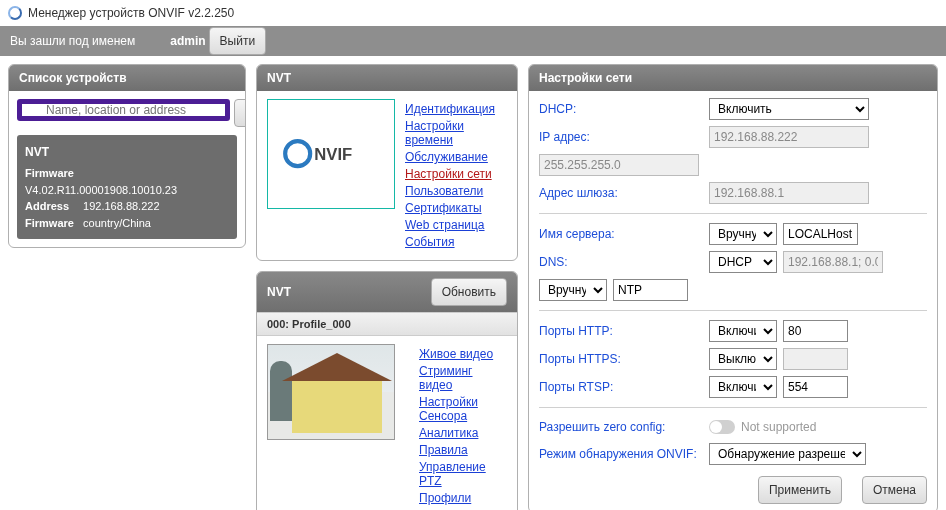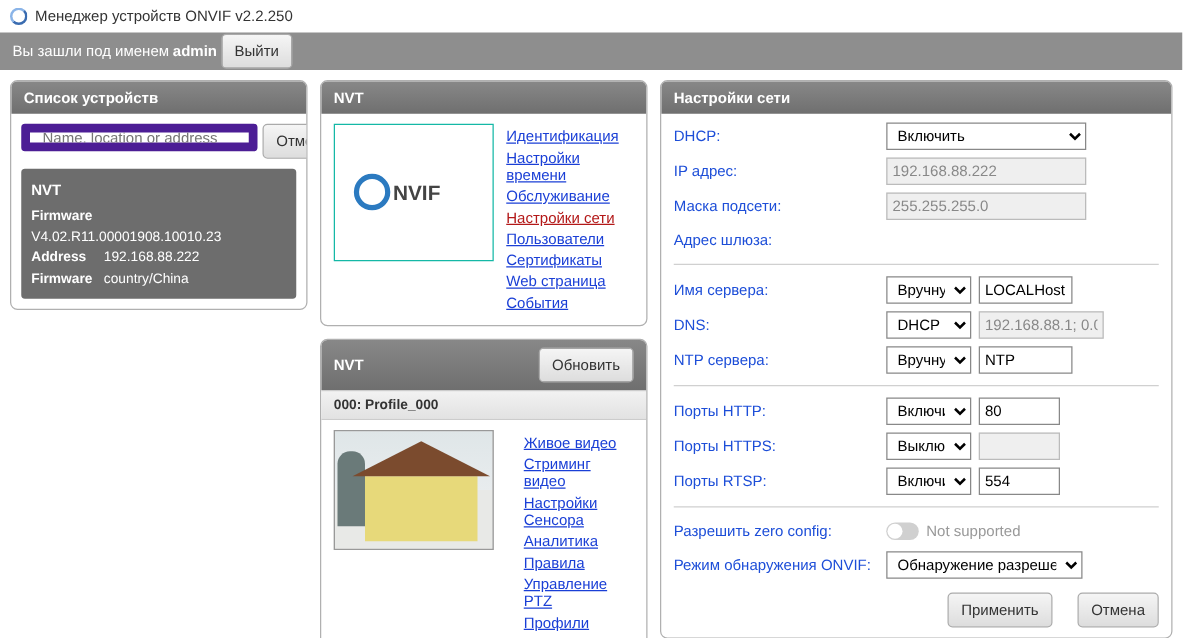--- a/index.html
+++ b/index.html
@@ -23,21 +23,21 @@
     border-left-color: #8ab4e8;
     border-top-color: #8ab4e8;
     margin-right: 6px;
   }
   .titlebar .title { font-size: 12px; }
   .topbar {
     background: #8e8e8e; color: #fff;
     height: 30px; display: flex; align-items: center;
     padding: 0 10px; gap: 3px;
   }
-  .topbar b { color:#fff; }
+  .topbar b { color:#fff;margin-left:32px; }
   .btn {
     background: linear-gradient(#f5f5f5,#ddd);
     border: 1px solid #aaa;
     border-radius: 4px;
     padding: 6px 10px;
     font-size: 12px;
     cursor: pointer;
     color:#333;
   }
   .main { display: flex; gap: 10px; padding: 8px; }
@@ -52,22 +52,22 @@
     color: #fff; font-weight: bold;
     padding: 6px 10px;
     display:flex; align-items:center; justify-content:space-between;
   }
   .panel-body { padding: 8px; }
   .col1 { width: 238px; }
   .col2 { width: 262px; }
   .col3 { flex: 1; }
   .search-row { display:flex; gap:4px; }
   .search-row input {
-    flex:1; height:22px; padding: 2px 10px;
-    border:7px solid #4c1d95; border-radius:3px; font-size:12px;
+    flex:1; height:22px; padding: 2px 24px;
+    border:5px solid #4c1d95; border-radius:3px; font-size:12px;
   }
   .device-card {
     background:#6d6d6d; color:#fff;
     padding:8px; border-radius:3px; margin-top:8px;
     font-size:11px; line-height:1.5;
   }
   .device-card .title-row { font-weight:bold; font-size:12px; margin-bottom:4px; }
   .device-card .k { color:#fff; font-weight:bold; display:inline-block; min-width:55px; }
   .col2 .panel { margin-bottom:10px; }
   .nvt-top-body { display:flex; padding:8px 10px; gap:10px; }
@@ -233,47 +233,48 @@
               <select class="wide"><option>Включить</option></select>
             </div>
         </div>
         <div class="form-row">
           <div class="label">IP адрес:</div>
           <div class="field">
               <input class="val wide disabled" disabled="" value="192.168.88.222" style="">
             </div>
         </div>
         <div class="form-row">
-          <div class="label">Маска подсети:</div>
           <div class="field">
               <input class="val wide disabled" disabled="" value="255.255.255.0" style="">
             </div>
         </div>
         <div class="form-row">
           <div class="label">Адрес шлюза:</div>
+          <div class="field">
+              <input class="val wide disabled" disabled="" value="192.168.88.1" style="">
+            </div>
         </div>
 
         <hr class="sep">
 
         <div class="form-row">
           <div class="label">Имя сервера:</div>
           <div class="field">
             <select><option>Вручную</option></select>
             <input class="val" style="width: 75px;" value="LOCALHost">
           </div>
         </div>
         <div class="form-row">
           <div class="label">DNS:</div>
           <div class="field">
             <select><option>DHCP</option></select>
             <input class="val disabled" style="width: 100px;" disabled="" value="192.168.88.1; 0.0.0.0">
           </div>
         </div>
         <div class="form-row">
-          <div class="label">NTP сервера:</div>
           <div class="field">
             <select><option>Вручную</option></select>
             <input class="val" style="width: 75px;" value="NTP">
           </div>
         </div>
 
         <hr class="sep">
 
         <div class="form-row">
           <div class="label">Порты HTTP:</div>

